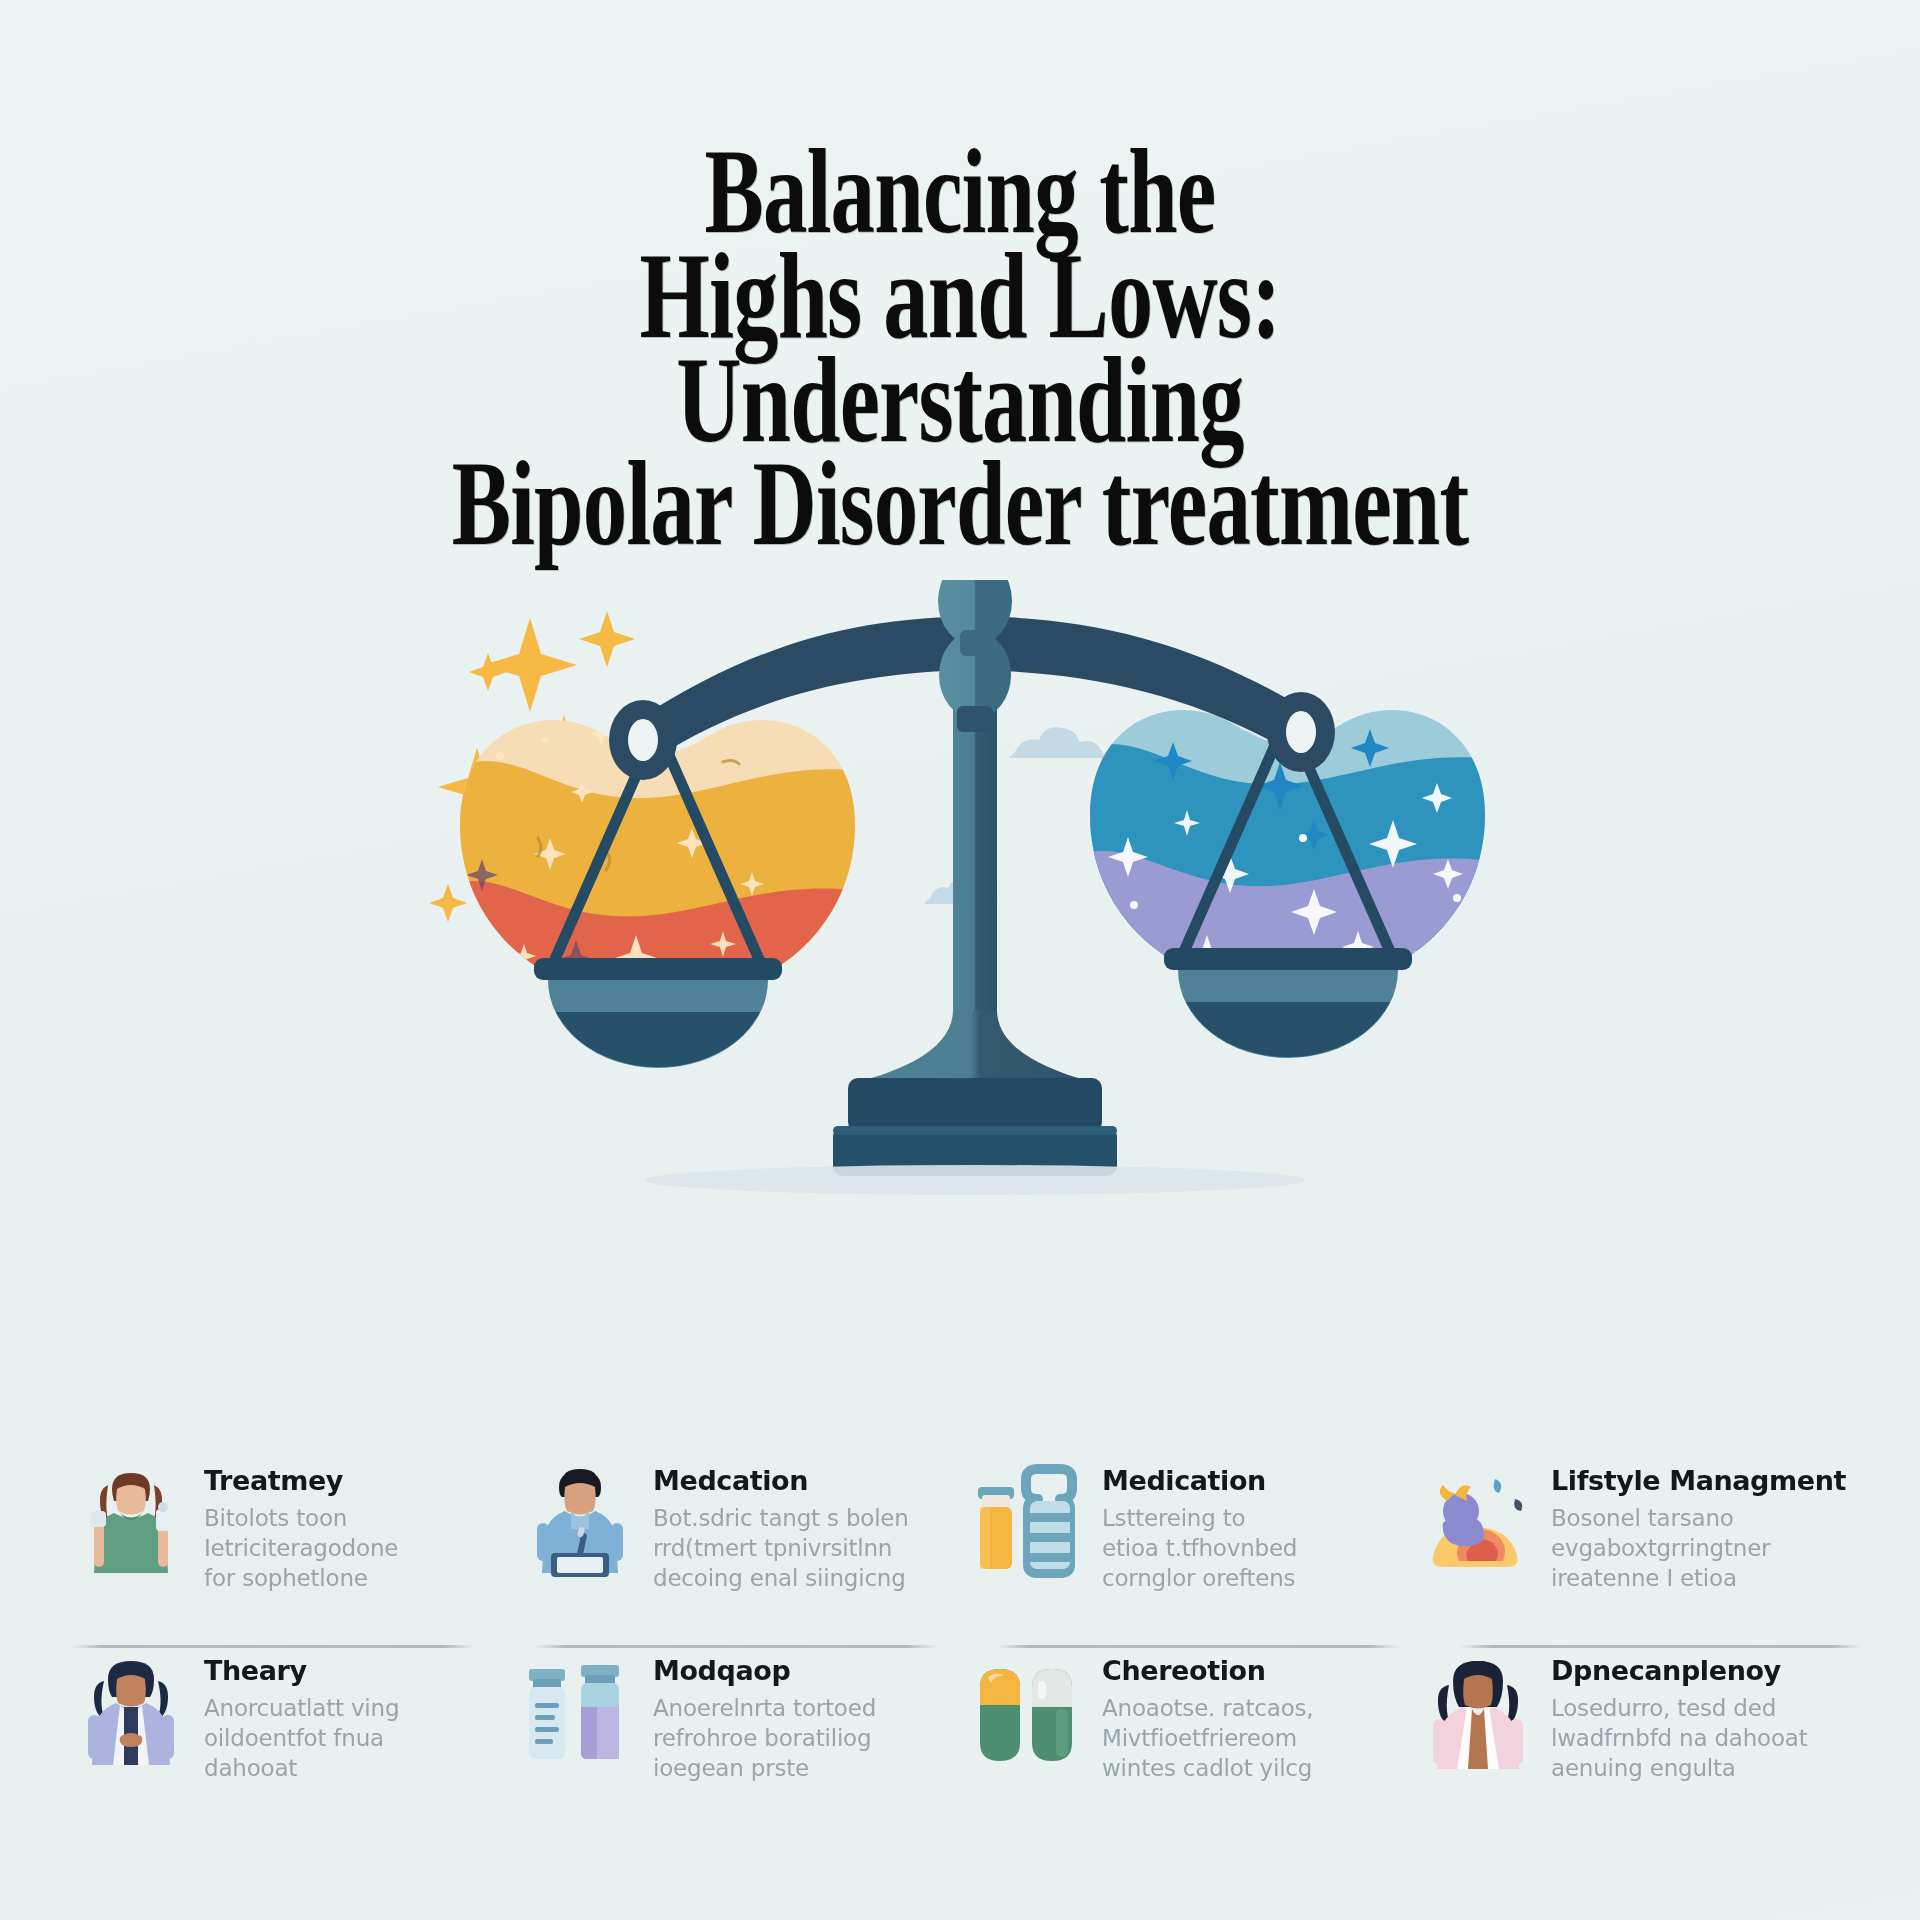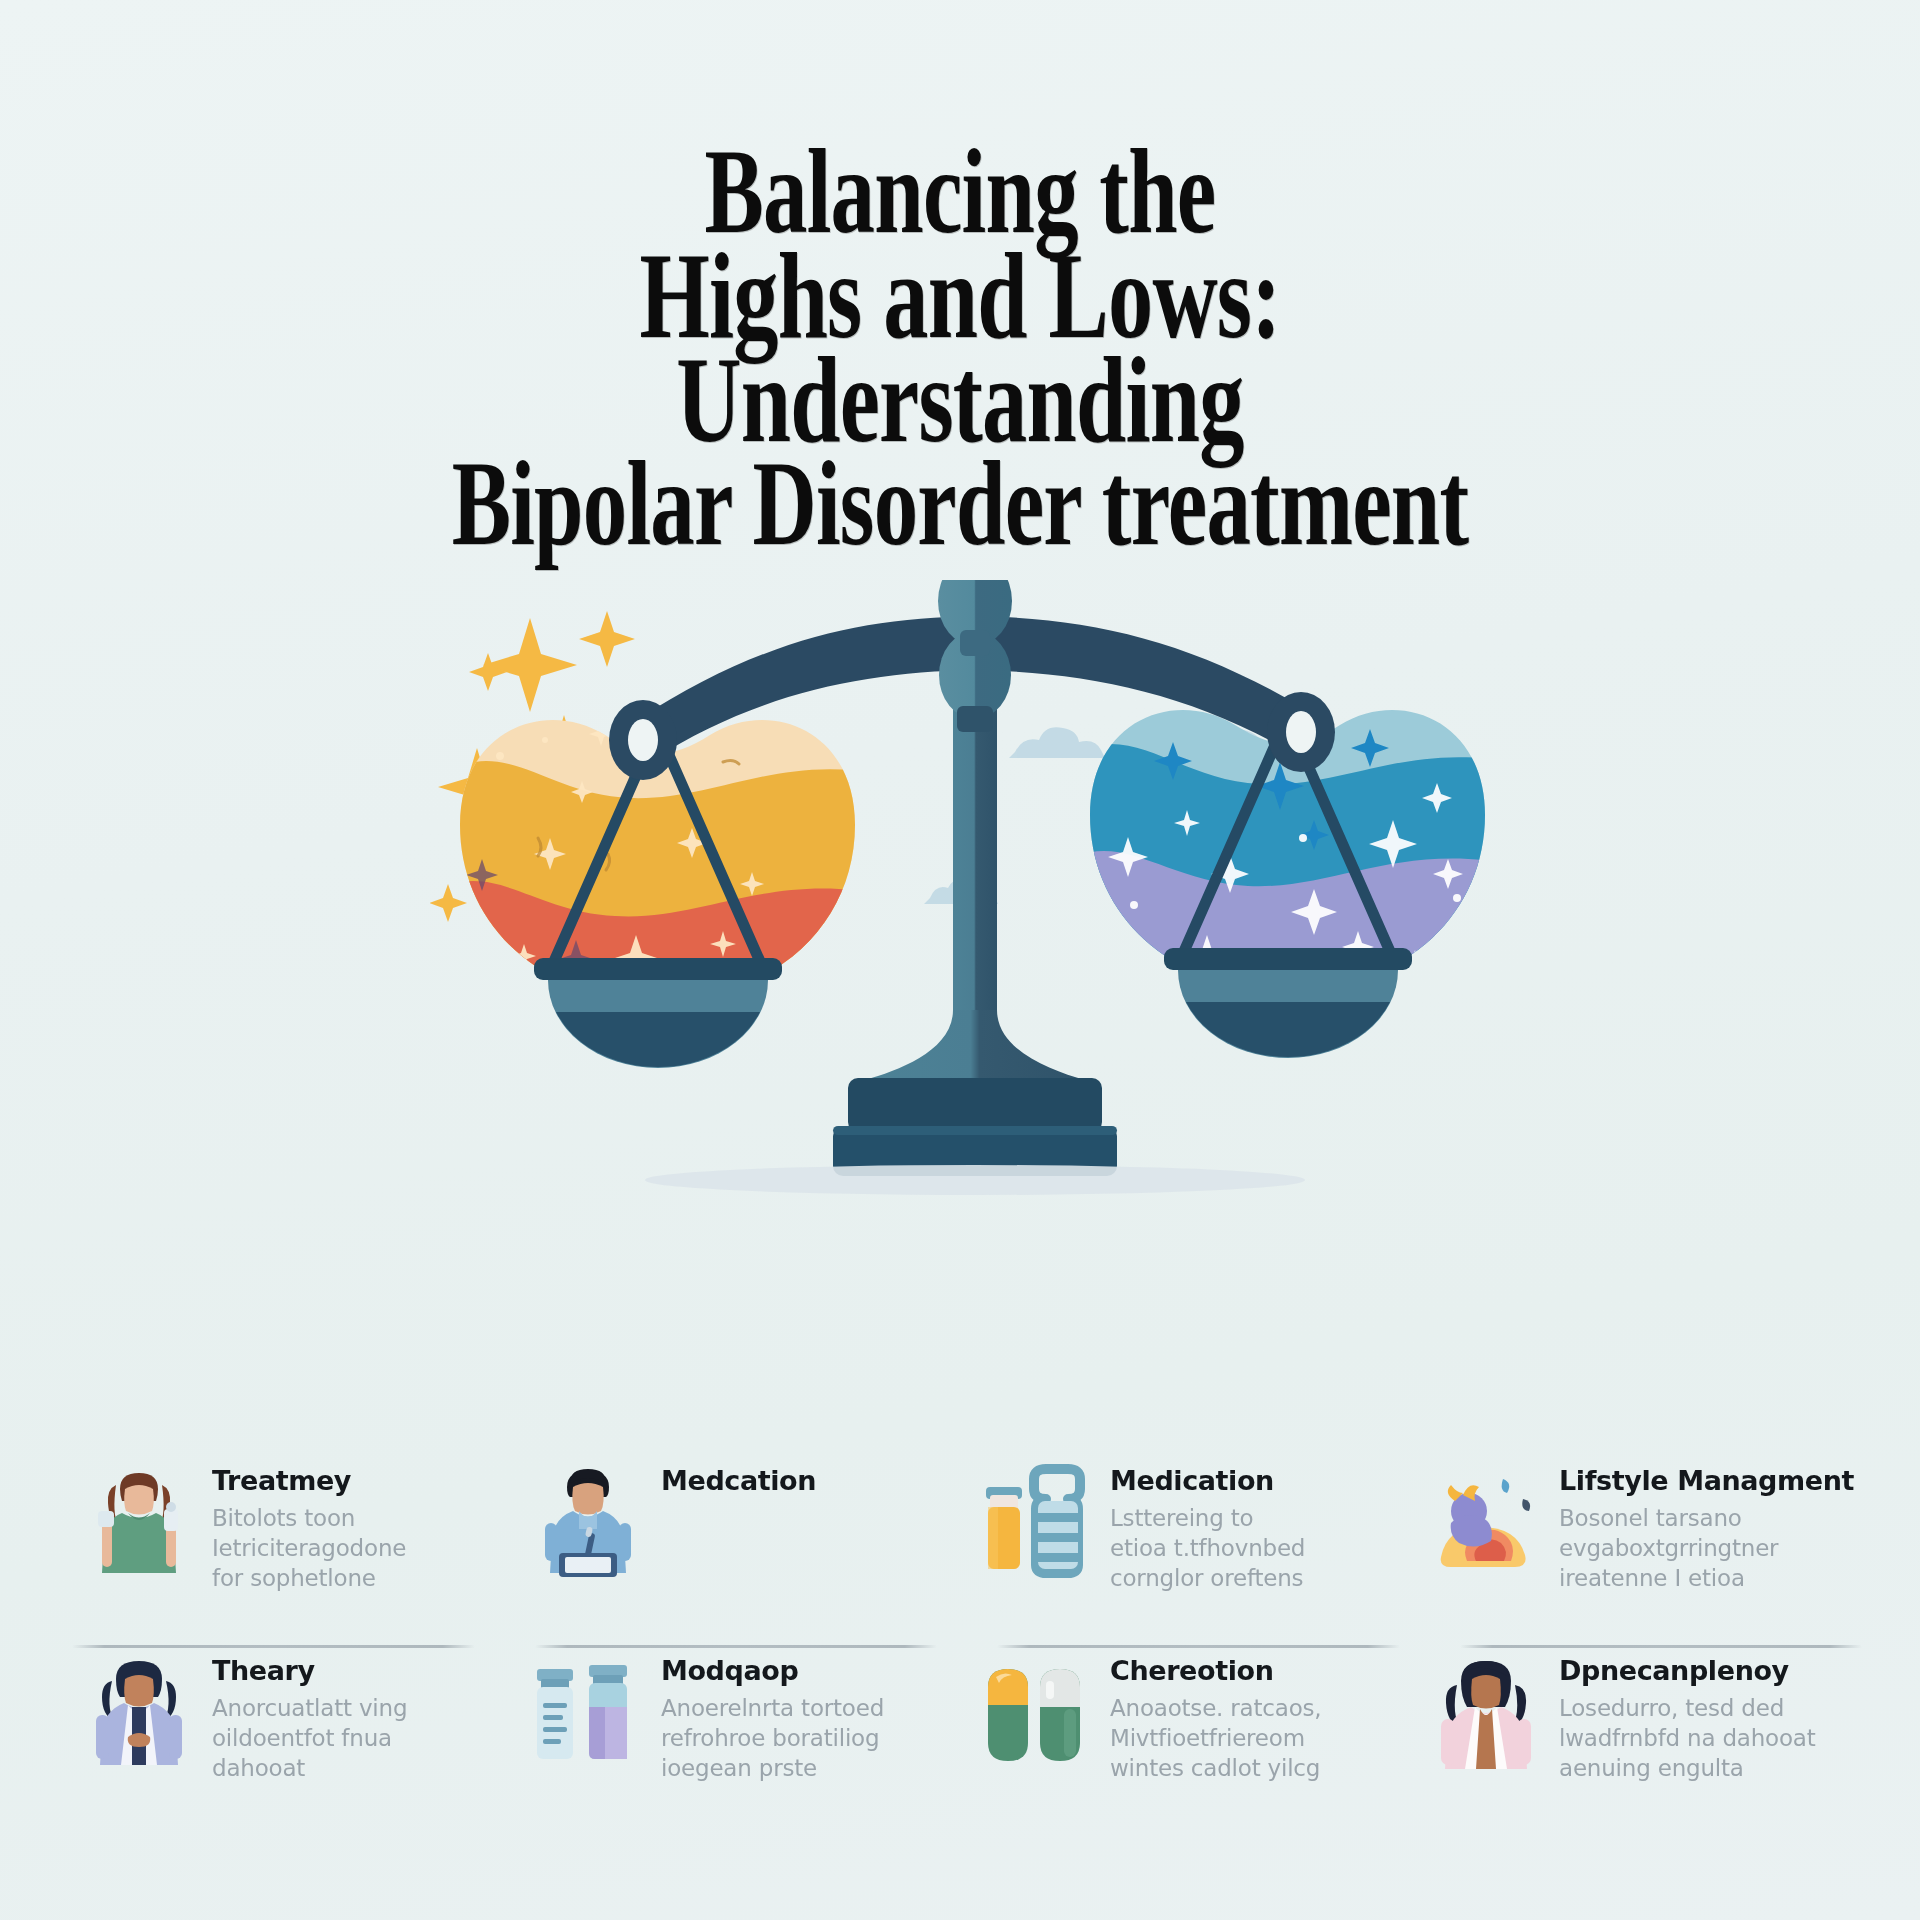--- a/index.html
+++ b/index.html
@@ -55,21 +55,21 @@
     left: 430px;
     top: 580px;
     width: 1090px;
     height: 620px;
   }
   #scale-svg { display: block; width: 1090px; height: 620px; }
 
   
   #cards {
     position: absolute;
-    left: 72px;
+    left: 64px;
     top: 1455px;
     width: 1790px;
     display: grid;
     grid-template-columns: repeat(4, 1fr);
     grid-template-rows: auto auto;
     column-gap: 8px;
   }
   .card {
     display: flex;
     align-items: flex-start;
@@ -328,20 +328,25 @@
           <rect x="16" y="62" width="12" height="38" rx="6" fill="#7fb0d6"></rect>
           <rect x="90" y="62" width="12" height="38" rx="6" fill="#7fb0d6"></rect>
           <rect x="30" y="92" width="58" height="24" rx="4" fill="#3c5d84"></rect>
           <rect x="36" y="96" width="46" height="16" rx="2" fill="#e9f0f5"></rect>
           <rect x="58" y="72" width="6" height="24" rx="3" fill="#3c5d84" transform="rotate(12 61 84)"></rect>
           <rect x="57" y="66" width="6" height="10" rx="3" fill="#c9d7e2" transform="rotate(12 60 71)"></rect>
         </svg>
       </div>
       <div class="card-text">
         <div class="card-title">Medcation</div>
+        <div class="card-body">
+          <span>Bot.sdric tangt s bolen</span>
+          <span>rrd(tmert  tpnivrsitlnn</span>
+          <span>decoing enal siingicng</span>
+        </div>
       </div>
     </div>
 
     <div class="card">
       <div class="card-icon">
         <svg viewBox="0 0 118 118">
           <rect x="8" y="26" width="36" height="12" rx="4" fill="#6da6bc"></rect>
           <rect x="12" y="34" width="28" height="16" rx="3" fill="#f0e6e0"></rect>
           <rect x="10" y="46" width="32" height="62" rx="6" fill="#f5b63f"></rect>
           <rect x="10" y="46" width="10" height="62" fill="#f8c65f" opacity="0.55"></rect>

